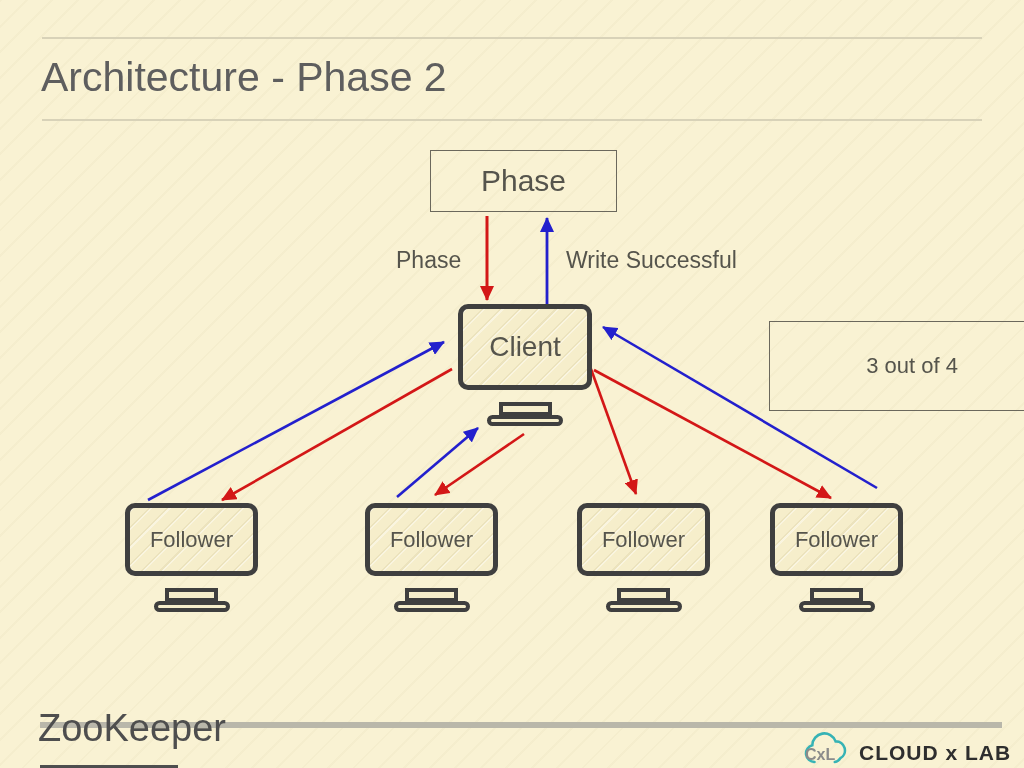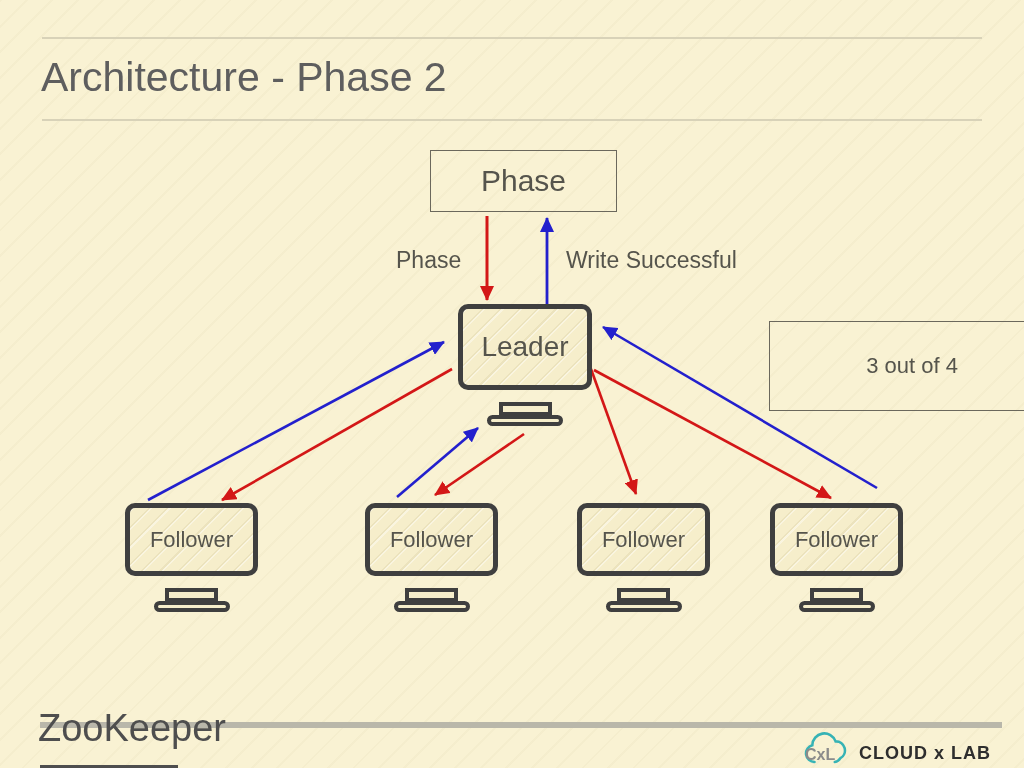--- a/index.html
+++ b/index.html
@@ -76,21 +76,21 @@
   .f3{left:577px;top:503px;}
   .f4{left:770px;top:503px;}
   .footer-bar{position:absolute;left:40px;top:722px;width:962px;height:6px;background:var(--bar);}
   .brand{
     position:absolute;left:38px;top:707px;
     font-size:38px;color:#4e4e4e;white-space:nowrap;
   }
   .brand-underline{position:absolute;left:40px;top:765px;width:138px;height:3px;background:#4e4e4e;}
   .logo{position:absolute;left:801px;top:732px;display:flex;align-items:center;}
   .logo-text{
-    font-size:18px;font-weight:bold;color:#2e2e2e;
+    font-size:21px;font-weight:bold;color:#2e2e2e;
     letter-spacing:1px;margin-left:6px;white-space:nowrap;margin-top:6px;
   }
 </style>
 </head>
 <body>
 
 <div class="slide">
 
   <div class="rule top"></div>
   <h1 class="title">Architecture - Phase 2</h1>
@@ -122,21 +122,21 @@
 
   <span class="edge-label lbl-write">Phase</span>
   <span class="edge-label lbl-write-ok">Write Successful</span>
 
   <div class="box note-box">
     <span>3 out of 4</span>
   </div>
 
   <div class="monitor leader">
     <div class="screen">
-      <span class="mlabel">Leader</span>
+      <span class="mlabel">Client</span>
     </div>
     <div class="stand"></div>
     <div class="mbase"></div>
   </div>
 
   <div class="monitor follower f1">
     <div class="screen">
       <span class="mlabel">Follower</span>
     </div>
     <div class="stand"></div>

